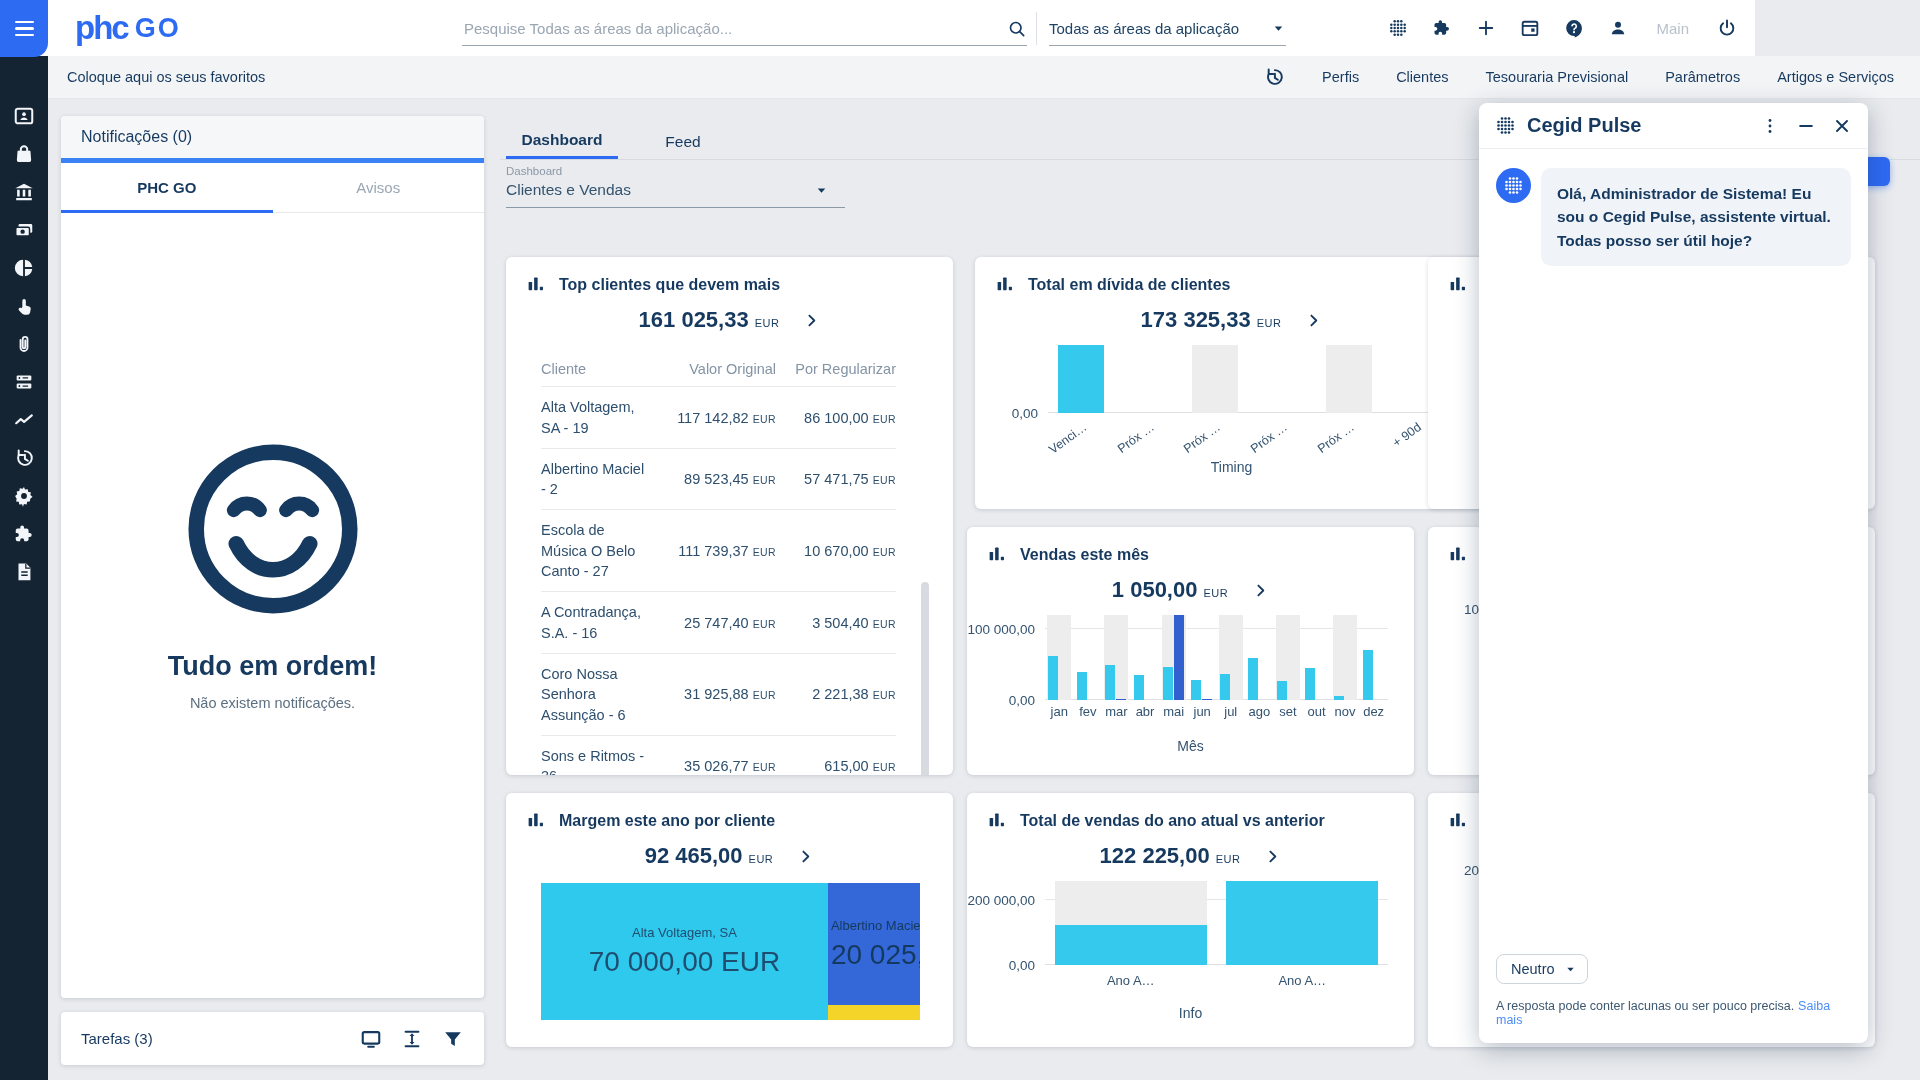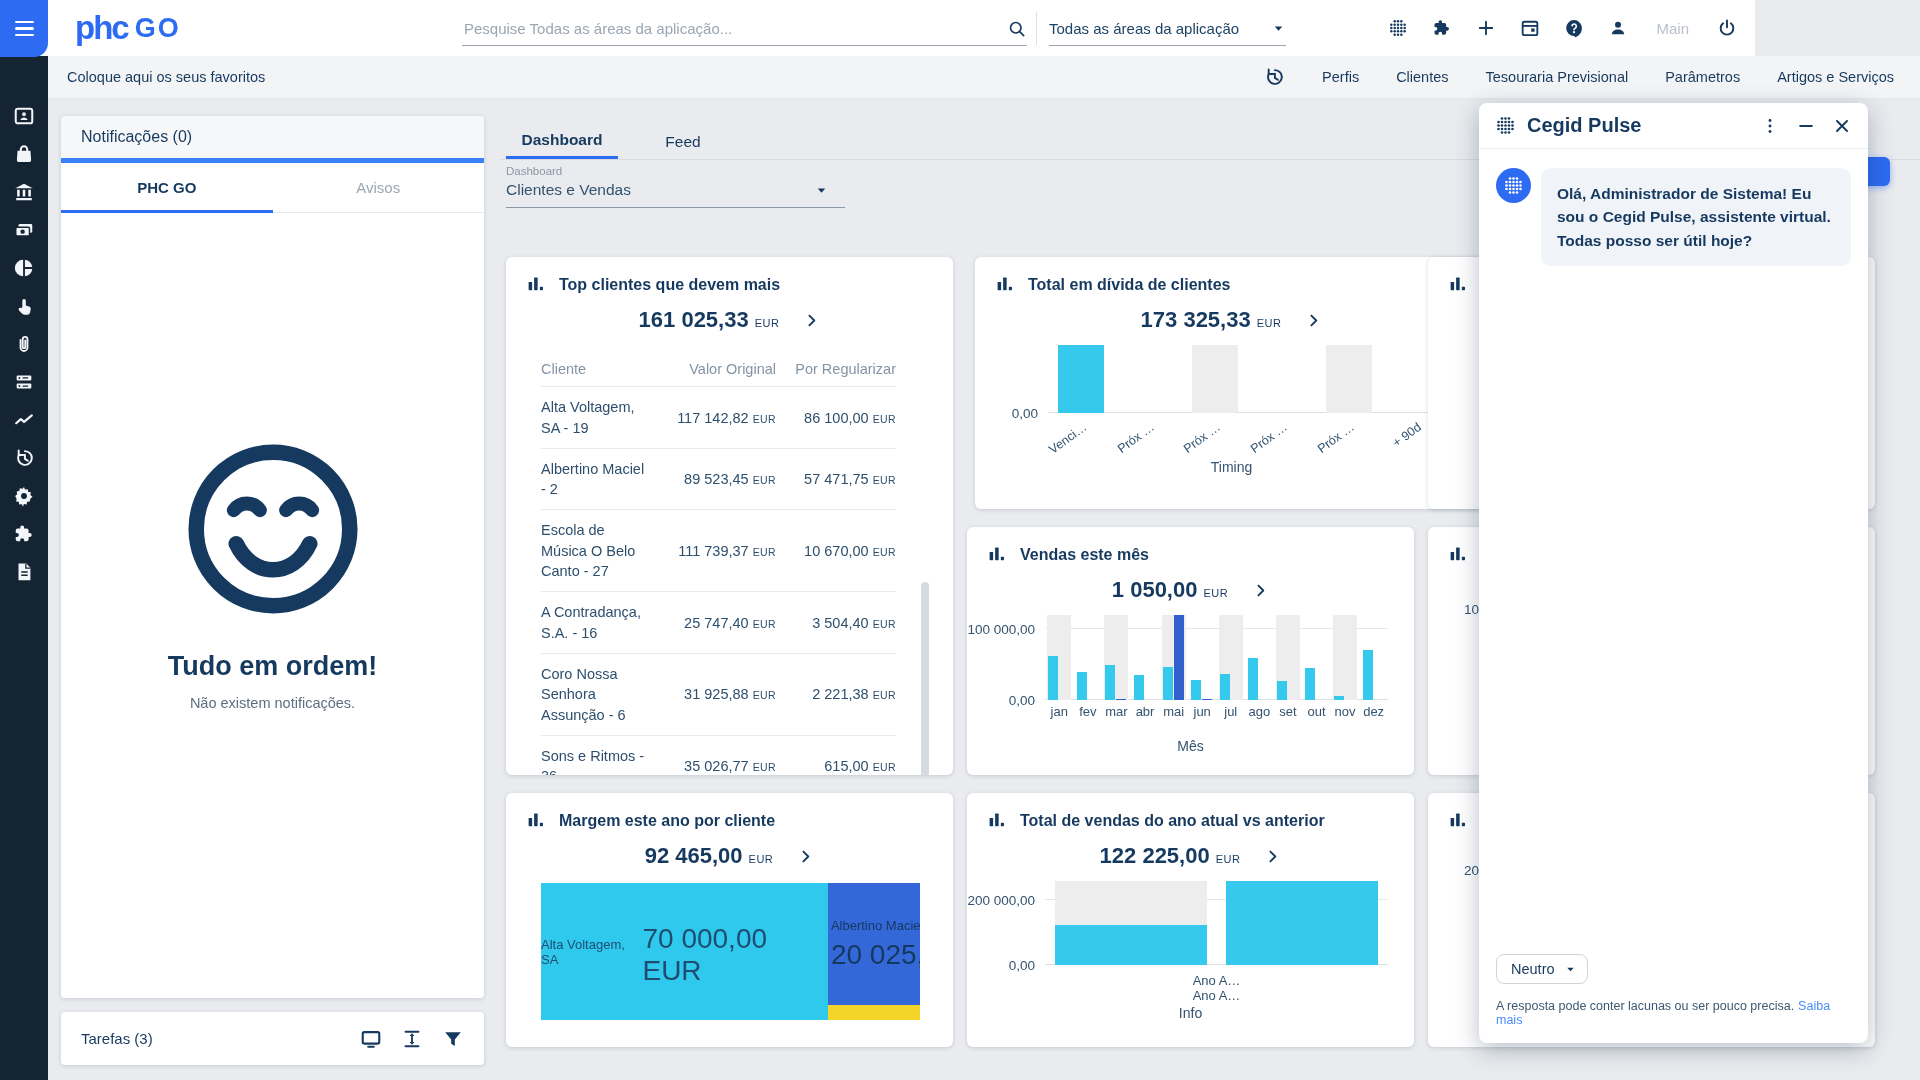--- a/index.html
+++ b/index.html
@@ -100,21 +100,21 @@
   .slot{flex:1;position:relative;}
   .bar{position:absolute;bottom:0;}
   .xrow{display:flex;position:relative;}
   .xslot{flex:1;position:relative;text-align:center;font-size:13px;color:#33536f;}
   .rlab{position:absolute;top:5px;right:50%;transform:rotate(-36deg);transform-origin:100% 0;
         font-size:12.5px;color:#33536f;white-space:nowrap;}
   .xlabel{text-align:center;font-size:14px;color:#33536f;}
 
   
   .tmap{display:flex;overflow:hidden;}
-  .tm-main{display:flex;align-items:center;justify-content:center;}
+  .tm-main{display:flex;flex-direction:column;align-items:center;justify-content:center;}
   .tm-name{font-size:13px;}
   .tm-val{font-size:28px;font-weight:500;margin-top:6px;}
   .tm-col{display:flex;flex-direction:column;}
   .tm-cell{display:flex;flex-direction:column;justify-content:center;overflow:hidden;padding-left:3px;}
   .tm-cell .tm-name,.tm-cell .tm-val{white-space:nowrap;}
   .tm-strip{display:flex;}
 
   
   .frag{position:absolute;font-size:13.5px;color:#33536f;}
 
@@ -714,21 +714,21 @@
           <div class="slots">
             <div class="slot">
               <div class="bar" style="left: 50%; transform: translateX(-50%); width: 152px; height: 100%; background: rgb(237, 237, 238);"></div>
               <div class="bar" style="left: 50%; transform: translateX(-50%); width: 152px; height: 47.374%; background: rgb(53, 201, 237);"></div>
             </div>
             <div class="slot">
               <div class="bar" style="left: 50%; transform: translateX(-50%); width: 152px; height: 100%; background: rgb(53, 201, 237);"></div>
             </div>
           </div>
         </div>
-        <div class="xrow" style="margin: 8px 26px 0px 78px; height: 20px; font-size: 14px; flex-direction: column;">
+        <div class="xrow" style="margin: 8px 26px 0px 78px; height: 20px; font-size: 14px;">
           <div class="xslot">Ano A…</div>
           <div class="xslot">Ano A…</div>
         </div>
         <div class="xlabel" style="margin-top: 12px;">Info</div>
       </div>
   </section>
 
   <section class="card" style="left:1428px;top:257px;width:447px;height:252px;">
     <div class="card-head">
       <svg class="ic cic">

